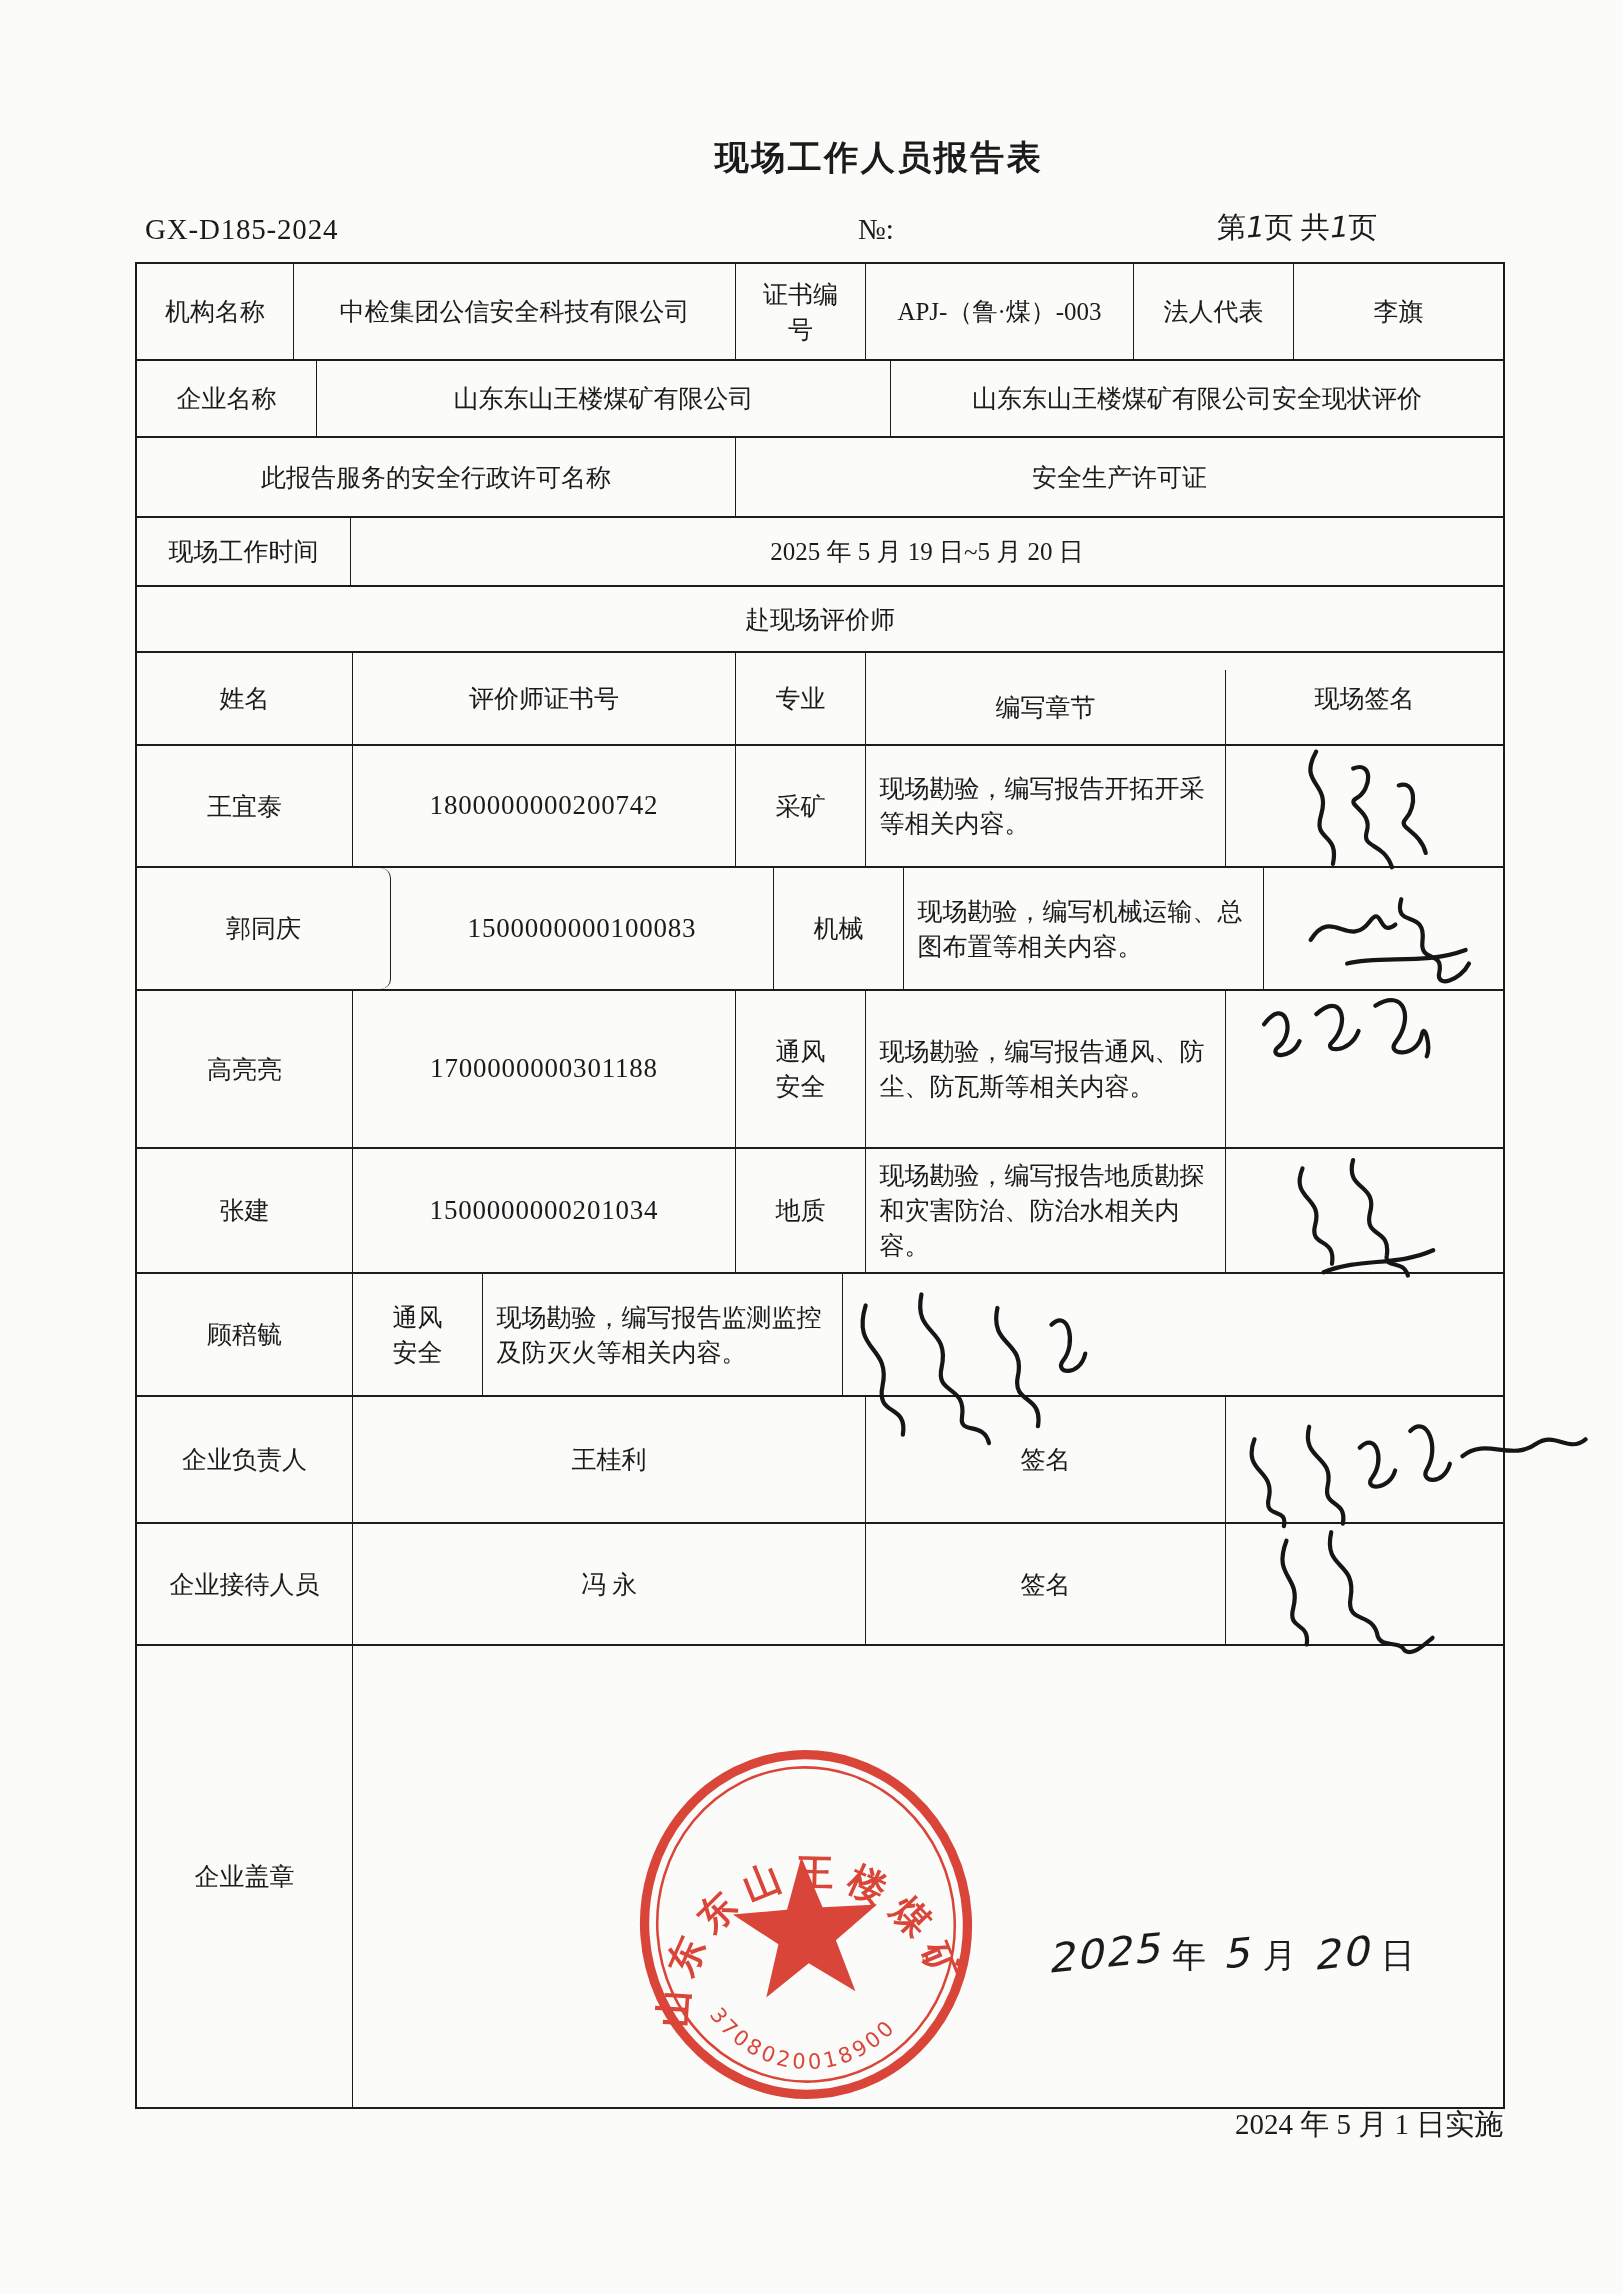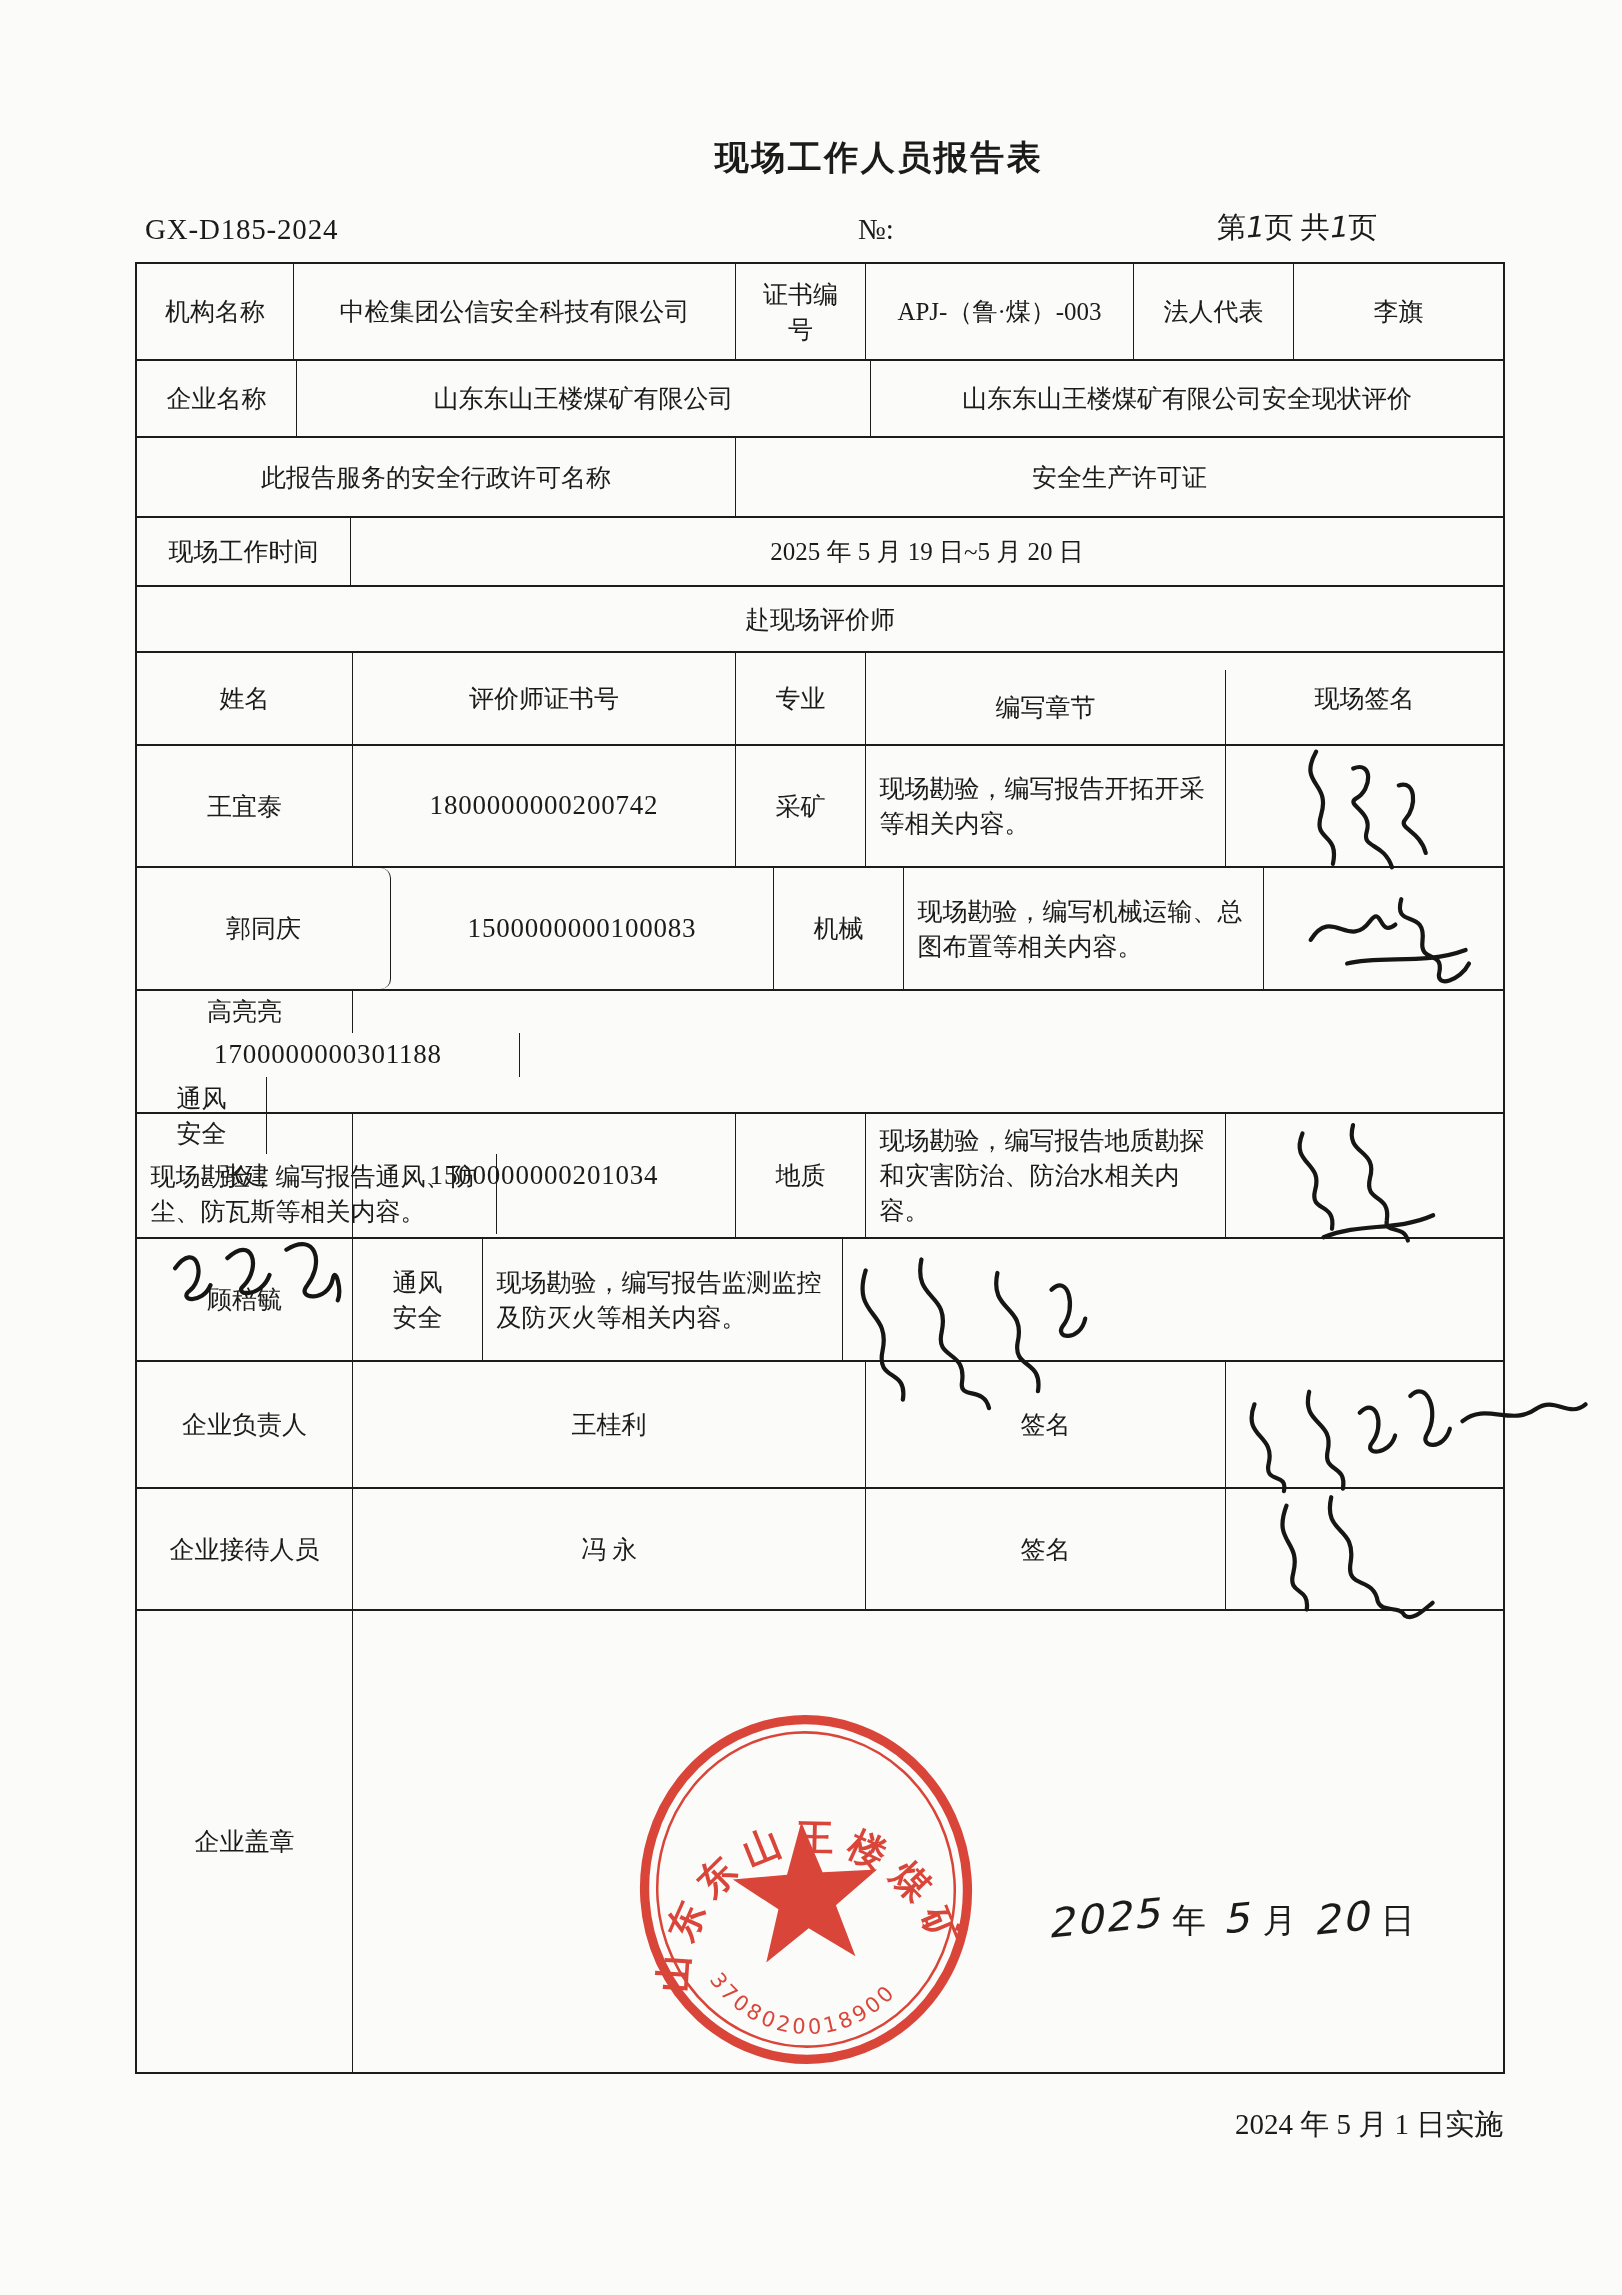--- a/index.html
+++ b/index.html
@@ -81,21 +81,21 @@
       <div class="c" style="width:157px;">机构名称</div>
       <div class="c" style="width:442px;">中检集团公信安全科技有限公司</div>
       <div class="c" style="width:130px;">证书编
 号</div>
       <div class="c" style="width:268px;">APJ-（鲁·煤）-003</div>
       <div class="c" style="width:160px;">法人代表</div>
       <div class="c" style="flex:1;">李旗</div>
     </div>
 
     <div class="row" style="height:77px;">
-      <div class="c" style="width:160px;">企业名称</div>
+      <div class="c" style="width:180px;">企业名称</div>
       <div class="c" style="width:574px;">山东东山王楼煤矿有限公司</div>
       <div class="c" style="flex:1;padding:3.4px 30px;">山东东山王楼煤矿有限公司安全现状评价</div>
     </div>
 
     <div class="row" style="height:80px;">
       <div class="c" style="width:599px;">此报告服务的安全行政许可名称</div>
       <div class="c" style="flex:1;">安全生产许可证</div>
     </div>
 
     <div class="row" style="height:69px;">
@@ -136,21 +136,21 @@
       <div class="c chapters" style="width:360px;">现场勘验，编写机械运输、总图布置等相关内容。</div>
       <div class="c sigcell" style="flex:1;">
         <svg class="sig" style="left:34px;top:4.2px;" width="182" height="123" viewBox="0 0 215 145">
           <path d="M15,80 C40,40 60,92 85,58 C100,38 95,78 115,62"></path>
           <path d="M122,32 C112,68 152,42 147,82 C144,108 172,92 167,118 C162,138 192,128 202,108"></path>
           <path d="M58,108 C100,98 150,110 198,92"></path>
         </svg>
       </div>
     </div>
 
-    <div class="row" style="height:123px;flex-direction:column;">
+    <div class="row" style="height:158px;">
       <div class="c" style="width:216px;">高亮亮</div>
       <div class="c num" style="width:383px;">1700000000301188</div>
       <div class="c" style="width:130px;">通风
 安全</div>
       <div class="c chapters" style="width:360px;">现场勘验，编写报告通风、防尘、防瓦斯等相关内容。</div>
       <div class="c sigcell" style="flex:1;">
         <svg class="sig" style="left:21px;top:-18.6px;" width="207" height="118" viewBox="0 0 245 140">
           <path d="M20,62 C45,28 58,70 38,88 C22,100 52,106 62,82"></path>
           <path d="M82,50 C112,22 122,60 102,82 C87,95 122,98 132,70"></path>
           <path d="M152,40 C187,18 197,55 177,82 C162,100 202,102 207,75 C210,58 218,88 213,100"></path>

